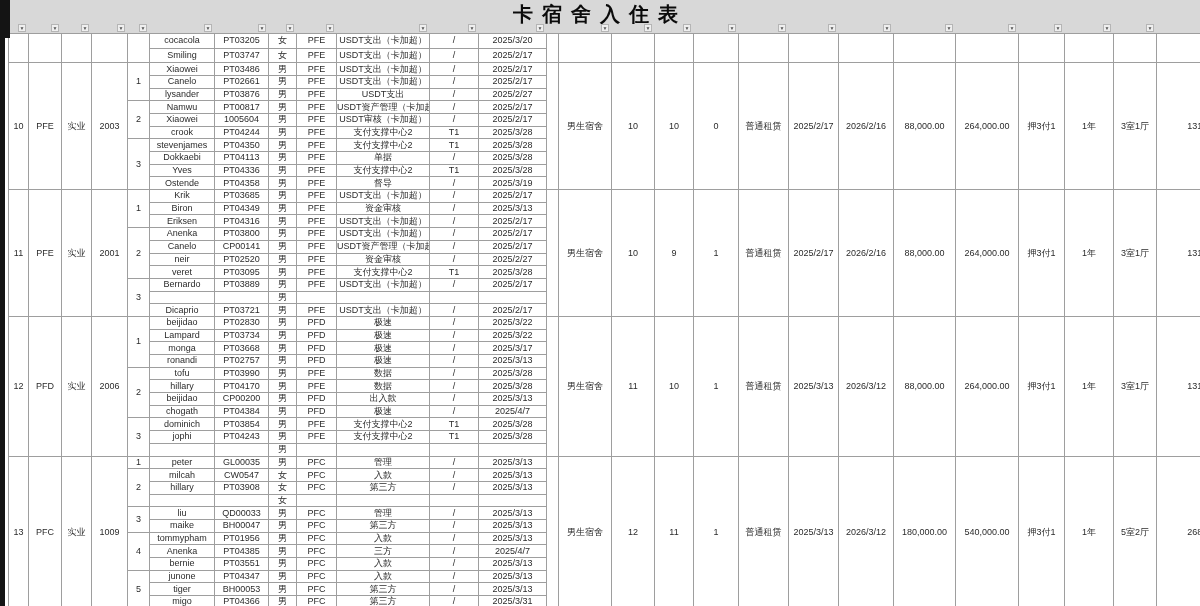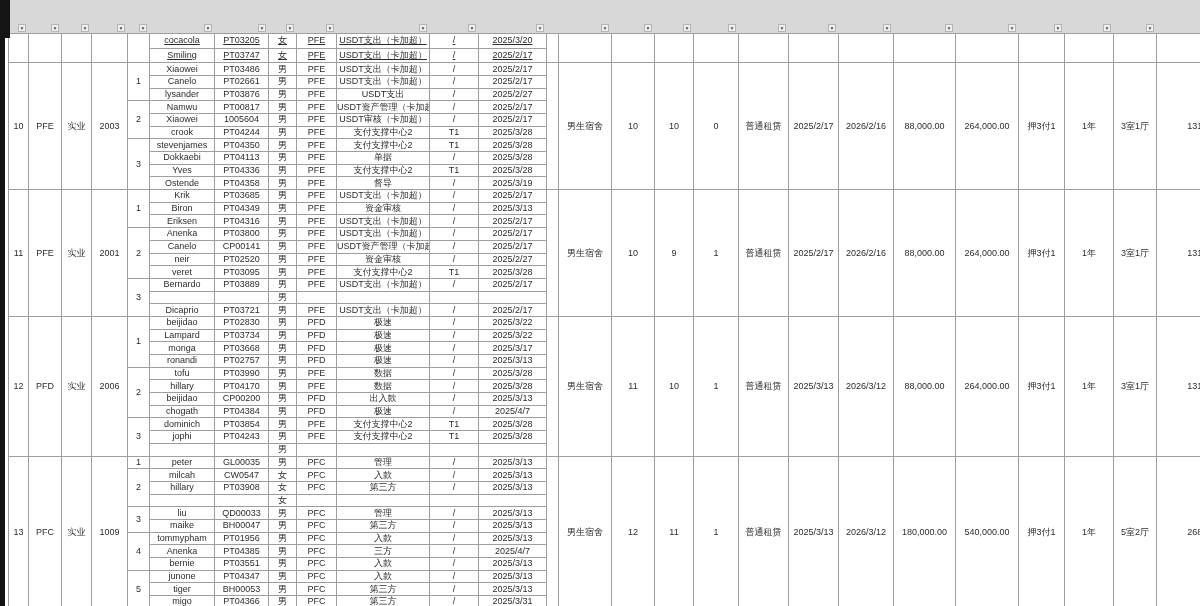--- a/index.html
+++ b/index.html
@@ -16,36 +16,37 @@
   .blackcorner{position:absolute;left:0;top:0;width:10px;height:38px;background:#141414;}
   table.sheet{
     position:absolute;left:8px;top:33px;width:1236px;
     border-collapse:collapse;table-layout:fixed;
   }
   table.sheet td{
     border:1px solid #9e9e9e;height:11.7px;padding:0;margin:0;
     font-size:9px;line-height:1;color:#2b2b2b;text-align:center;
     white-space:nowrap;overflow:hidden;
   }
-  table.sheet tr.partial td{height:13.6px;text-decoration:underline;}
+  table.sheet tr.partial td{height:13.6px;}
   td.bt{border-top:2px solid #3f3f3f;}
   td.pos{font-size:8.5px;}
   td.num{font-size:9px;}
   .fbtn{
     position:absolute;top:24px;width:8px;height:8px;background:#efefef;
     border:1px solid #b5b5b5;box-sizing:border-box;z-index:3;
     display:flex;align-items:center;justify-content:center;
   }
   .fbtn span{font-size:5px;color:#555;line-height:1;}
 </style>
 </head>
 <body>
 
 <div class="screen">
   <div class="band"></div>
+  <div class="title">卡宿舍入住表</div>
   <table class="sheet">
     <colgroup>
         <col style="width: 20px;">
         <col style="width: 33px;">
         <col style="width: 30px;">
         <col style="width: 36px;">
         <col style="width: 22px;">
         <col style="width: 65px;">
         <col style="width: 54px;">
         <col style="width: 28px;">

